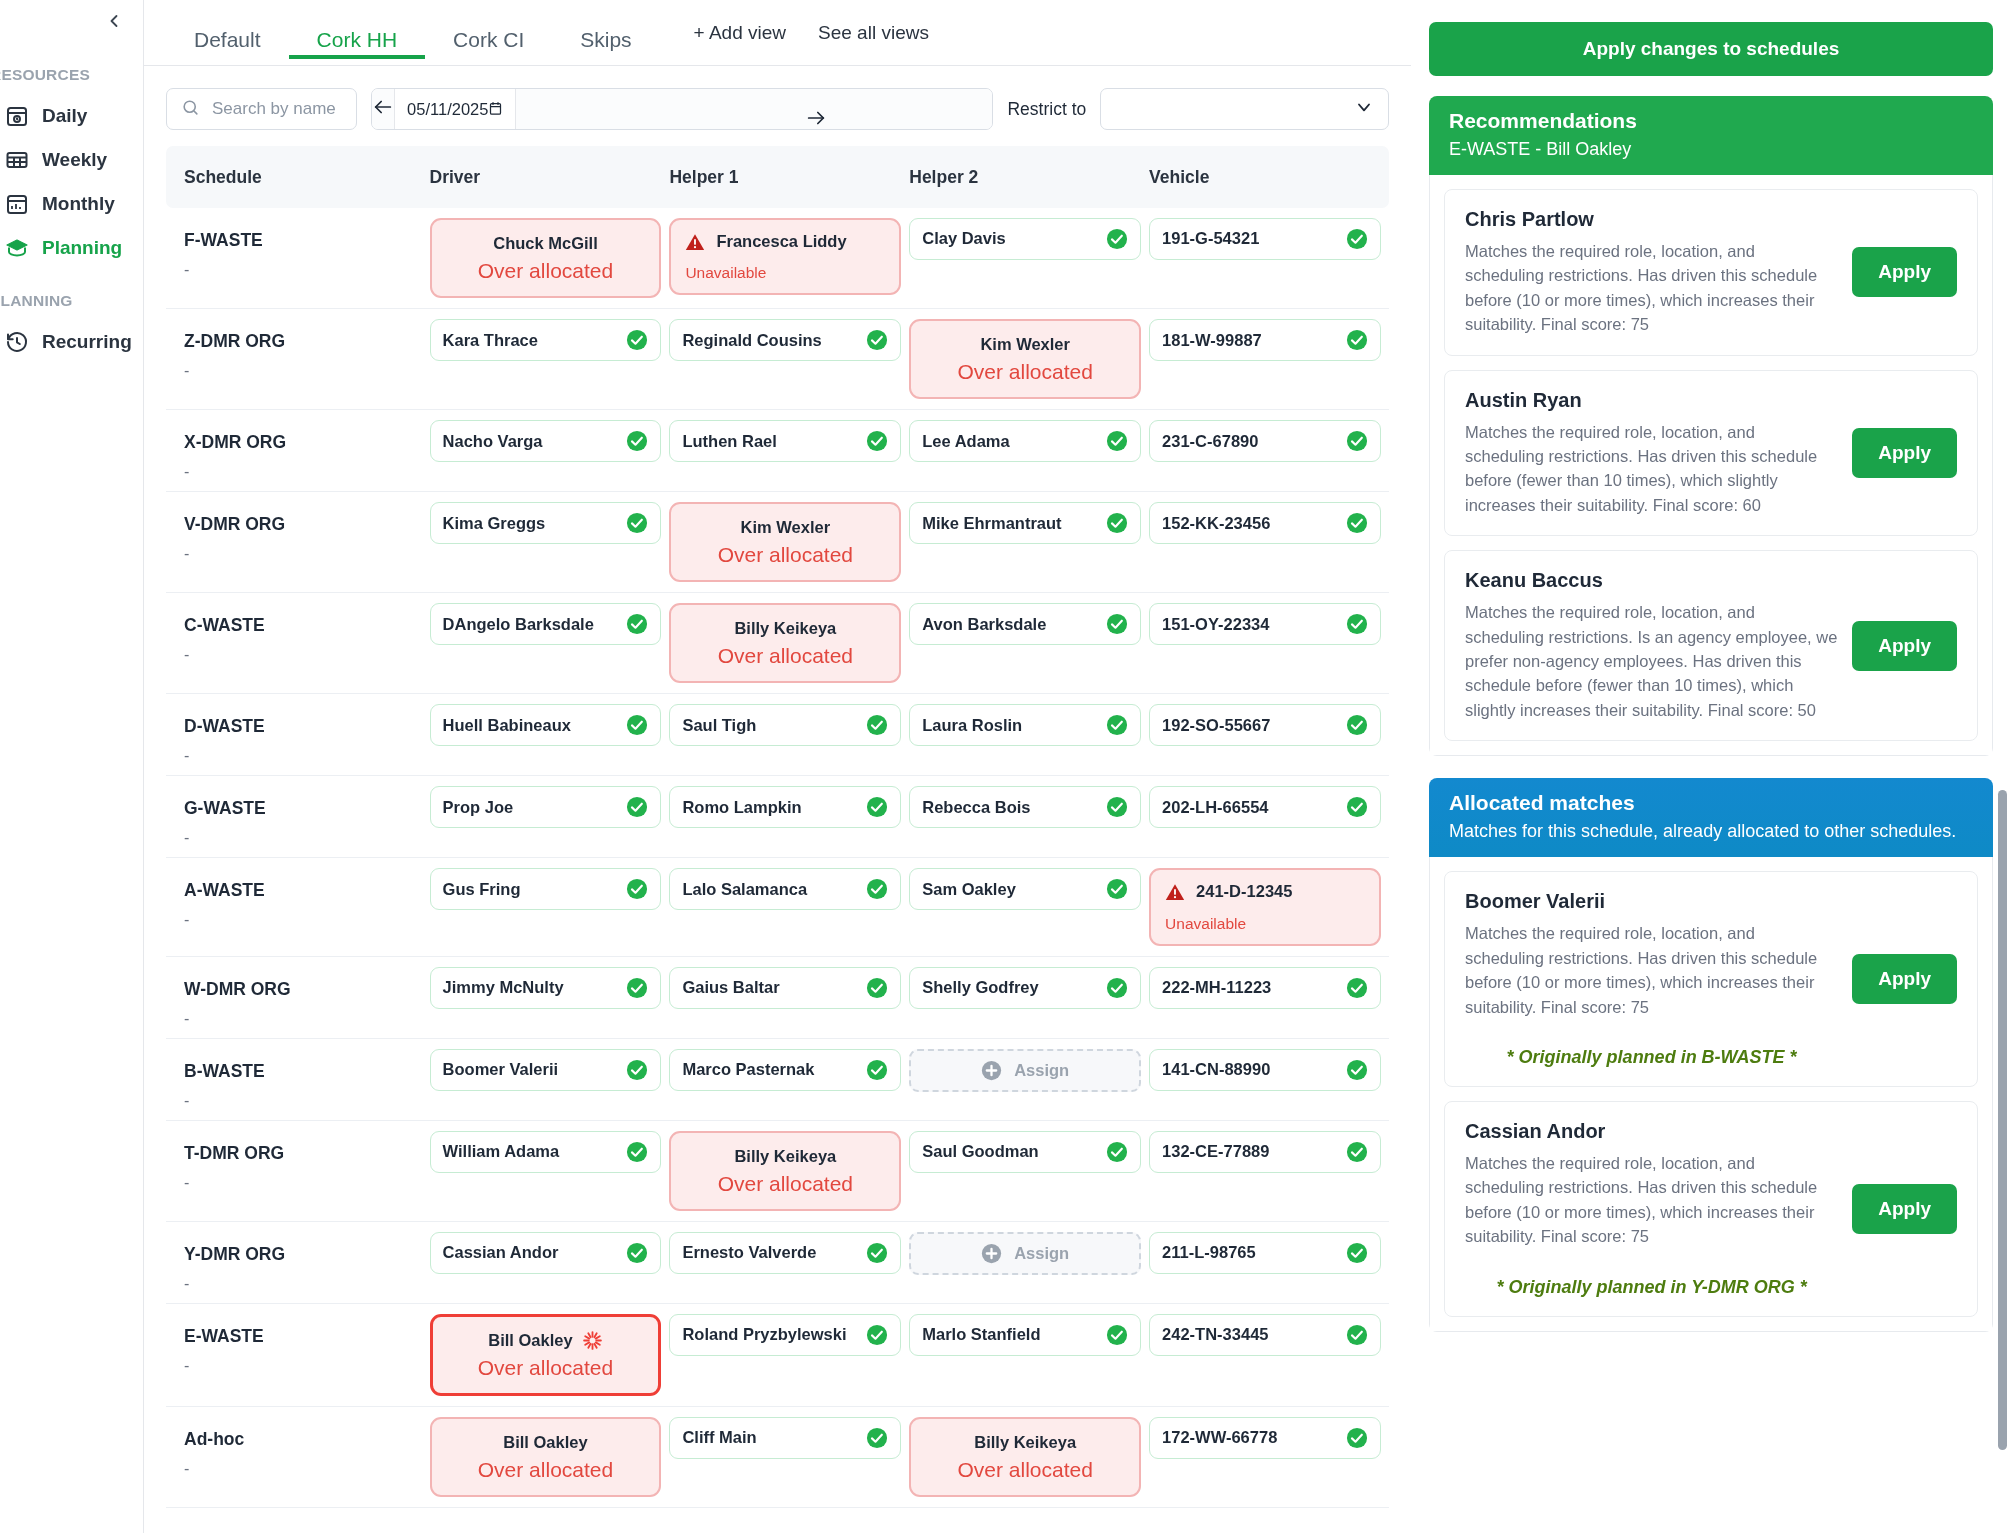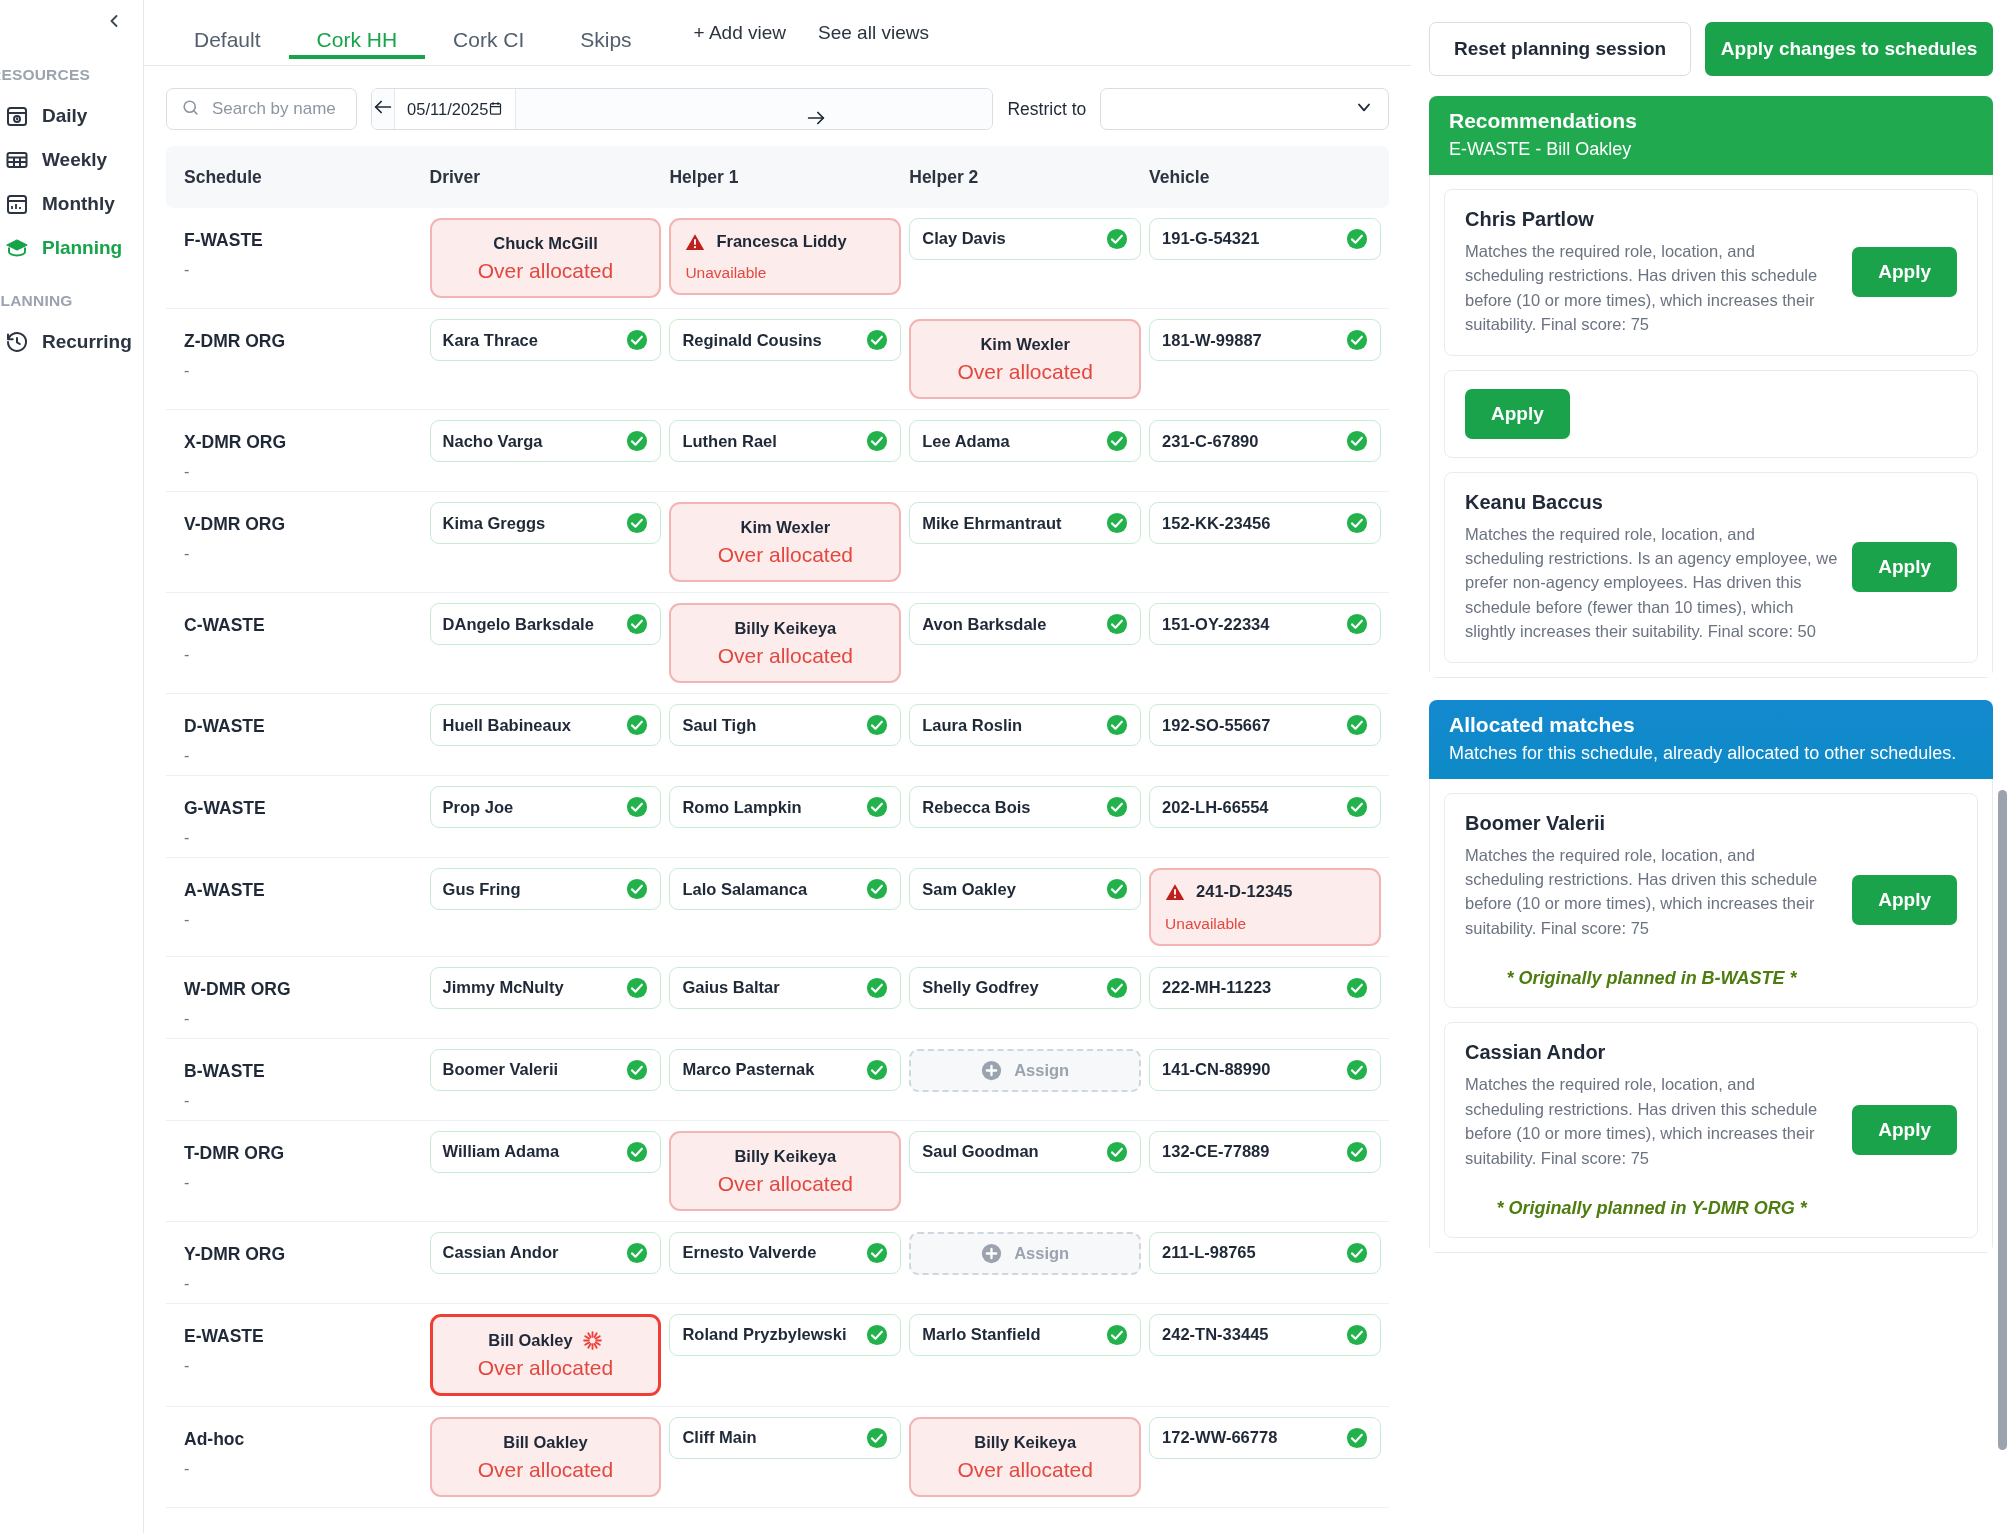--- a/index.html
+++ b/index.html
@@ -956,38 +956,41 @@
                 </div>
               </td>
             </tr>
           </tbody>
       </table>
     </div>
   </section>
 
   <aside class="right">
     <div class="right-actions">
-      <button class="btn-reset">Reset planning session</button>
       <button class="btn-apply-changes">Apply changes to schedules</button>
     </div>
 
     <div class="panel">
       <div class="panel-head green">
         <div class="h-title">Recommendations</div>
         <div class="h-sub">E-WASTE - Bill Oakley</div>
       </div>
       <div class="panel-body" id="rec-body">
           <div class="rec-card">
             <div class="rec-main">
               <div class="rec-name">Chris Partlow</div>
               <div class="rec-desc">Matches the required role, location, and scheduling restrictions. Has driven this schedule before (10 or more times), which increases their suitability. Final score: 75</div>
             </div>
             <button class="btn-apply">Apply</button>
           </div>
           <div class="rec-card">
+            <div class="rec-main">
+              <div class="rec-name">Austin Ryan</div>
+              <div class="rec-desc">Matches the required role, location, and scheduling restrictions. Has driven this schedule before (fewer than 10 times), which slightly increases their suitability. Final score: 60</div>
+            </div>
             <button class="btn-apply">Apply</button>
           </div>
           <div class="rec-card">
             <div class="rec-main">
               <div class="rec-name">Keanu Baccus</div>
               <div class="rec-desc">Matches the required role, location, and scheduling restrictions. Is an agency employee, we prefer non-agency employees. Has driven this schedule before (fewer than 10 times), which slightly increases their suitability. Final score: 50</div>
             </div>
             <button class="btn-apply">Apply</button>
           </div>
         </div>

